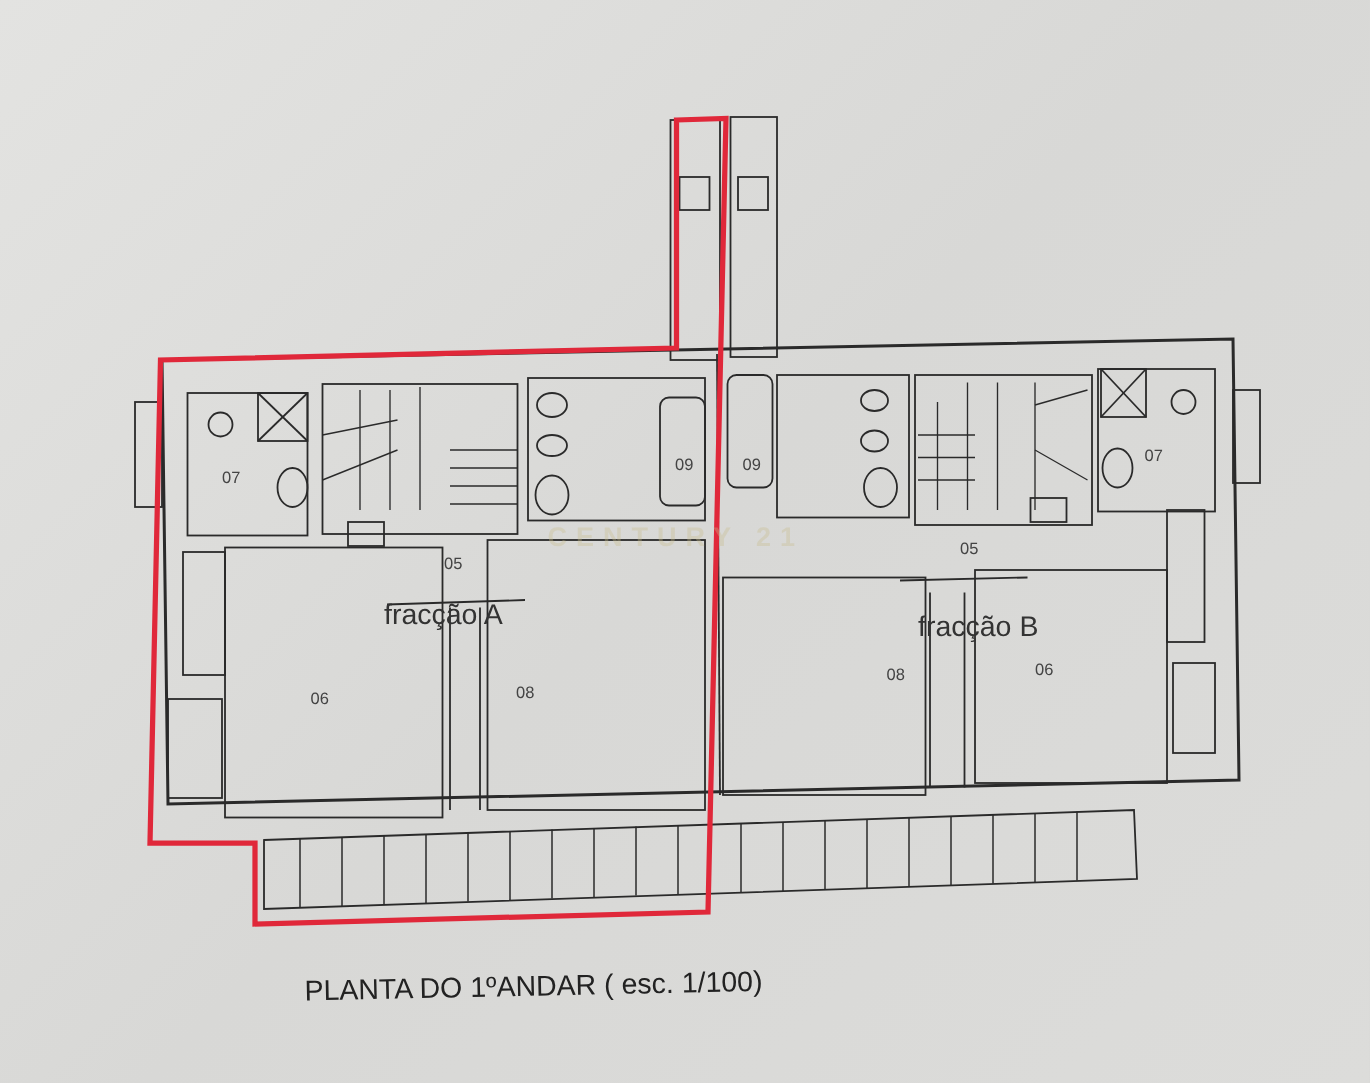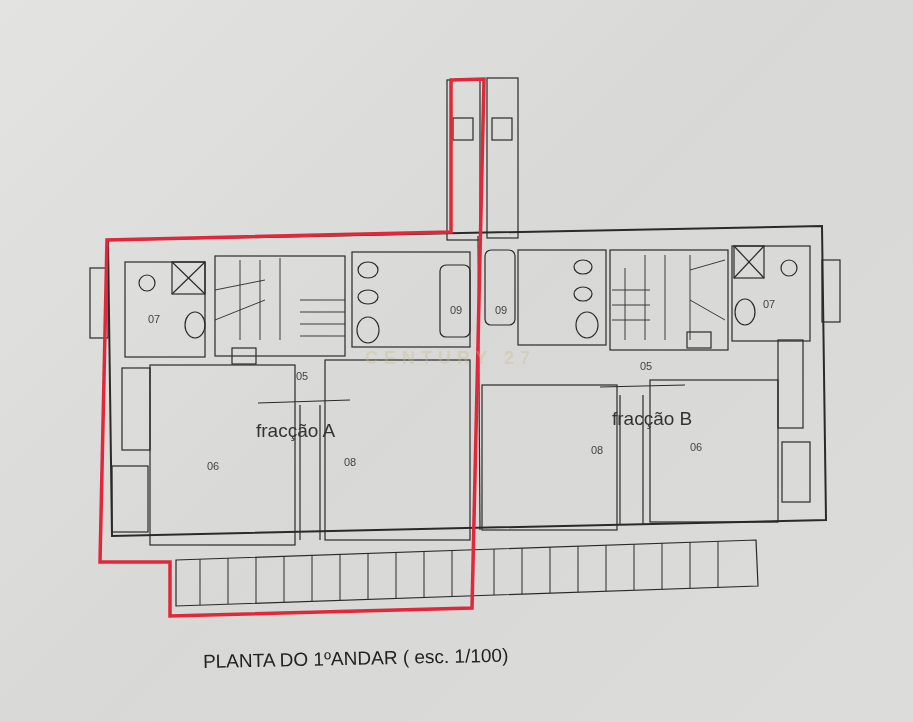--- a/index.html
+++ b/index.html
@@ -117,28 +117,28 @@
         <line x1="634" y1="544" x2="634" y2="590"></line>
           <line x1="662" y1="543" x2="662" y2="589"></line>
           <line x1="690" y1="542" x2="690" y2="588"></line>
         <line x1="718" y1="541" x2="718" y2="587"></line>
       </g>
     </g>
 
     <path d="M451 80 L484 79 L472 608 L170 616 L170 562 L100 562 L107 240 L451 232 Z" fill="none" stroke="#e0283a" stroke-width="3.5"></path>
   </svg>
 
-  <div class="wm">CENTURY 27</div>
+  <div class="wm">CENTURY 21</div>
 
   <div class="lbl" style="left:148px;top:313px">07</div>
   <div class="lbl" style="left:296px;top:370px">05</div>
   <div class="lbl" style="left:450px;top:304px">09</div>
   <div class="lbl" style="left:207px;top:460px">06</div>
   <div class="lbl" style="left:344px;top:456px">08</div>
-  <div class="frac" style="left:256px;top:420px">fracção A</div>
+  <div class="frac" style="left:256px;top:400px">fracção A</div>
 
   <div class="lbl" style="left:495px;top:304px">09</div>
   <div class="lbl" style="left:640px;top:360px">05</div>
   <div class="lbl" style="left:763px;top:298px">07</div>
   <div class="lbl" style="left:591px;top:444px">08</div>
   <div class="lbl" style="left:690px;top:441px">06</div>
   <div class="frac" style="left:612px;top:408px">fracção B</div>
 
   <div class="title">PLANTA DO 1ºANDAR ( esc. 1/100)</div>
 </div>

